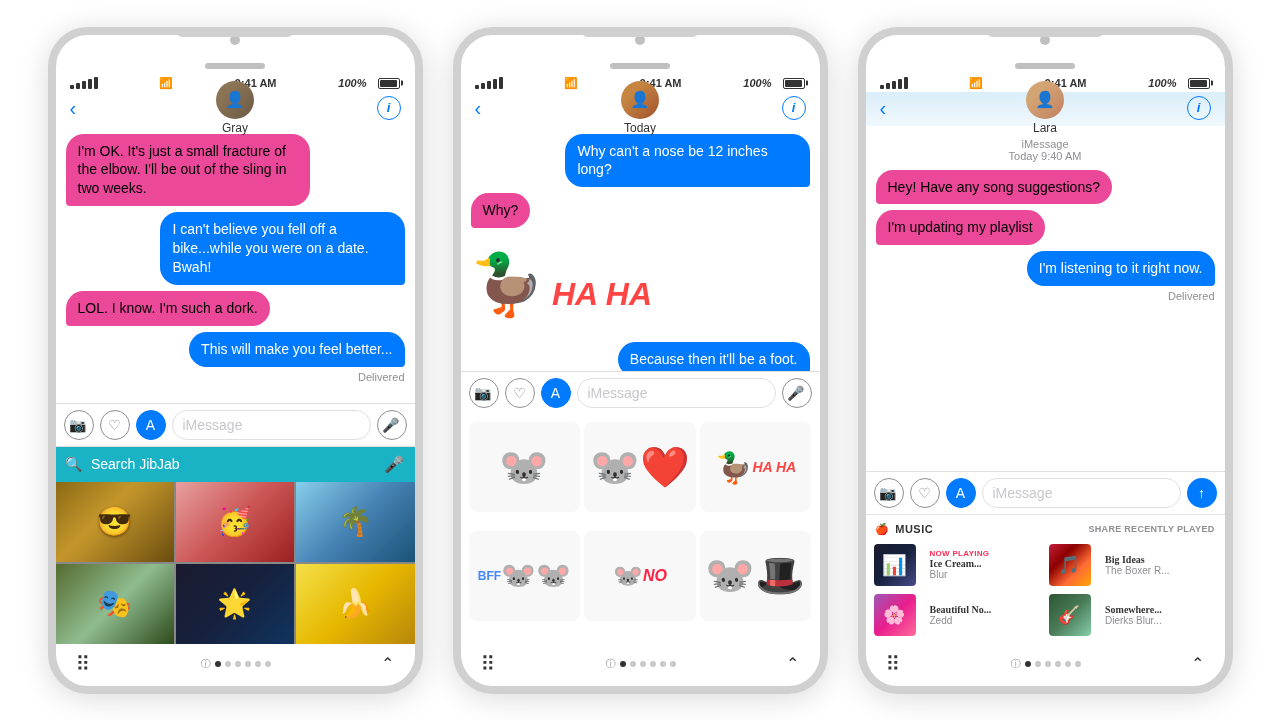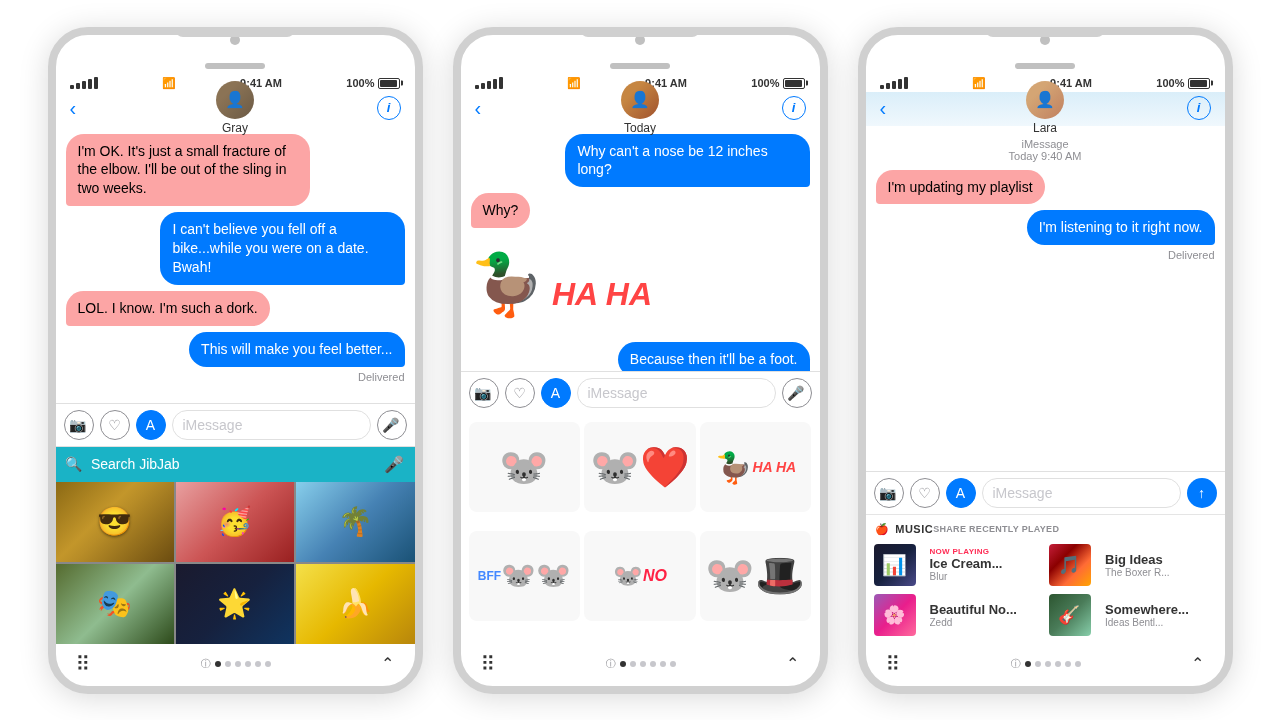--- a/index.html
+++ b/index.html
@@ -84,21 +84,22 @@
       border-radius: 1px;
     }
     .signal span:nth-child(1) { height: 4px; }
     .signal span:nth-child(2) { height: 6px; }
     .signal span:nth-child(3) { height: 8px; }
     .signal span:nth-child(4) { height: 10px; }
     .signal span:nth-child(5) { height: 12px; }
     .status-right {
       display: flex;
       align-items: center;
-      gap: 4px;
+      gap: 12px;
+      font-style: italic;
     }
     .battery-icon {
       width: 22px;
       height: 11px;
       border: 1.5px solid #333;
       border-radius: 2px;
       position: relative;
       display: flex;
       align-items: center;
       padding: 1px;
@@ -203,21 +204,21 @@
       gap: 6px;
     }
     .msg-bubble {
       max-width: 72%;
       padding: 8px 12px;
       border-radius: 18px;
       font-size: 14px;
       line-height: 1.35;
     }
     .msg-received {
-      background: #fca5a5;
+      background: #ec4899;
       color: #000;
       align-self: flex-start;
       border-bottom-left-radius: 4px;
     }
     .msg-sent {
       background: #007aff;
       color: #fff;
       align-self: flex-end;
       border-bottom-right-radius: 4px;
     }
@@ -369,20 +370,21 @@
     }
 
     
     .music-panel {
       background: #fff;
       border-top: 1px solid #e5e5e5;
       flex-shrink: 0;
     }
     .music-header {
       display: flex;
+      justify-content: space-between;
       align-items: center;
       padding: 8px 10px 4px;
     }
     .music-title {
       font-size: 11px;
       font-weight: 700;
       color: #333;
       letter-spacing: 0.5px;
     }
     .music-title .apple-logo {
@@ -422,26 +424,27 @@
     .art-4 { background: linear-gradient(135deg, #2c5530, #4a7c59, #87ceaa); }
     .music-info { flex: 1; overflow: hidden; margin-left: 8px; }
     .music-now-playing {
       font-size: 8px;
       color: #ff2d55;
       font-weight: 700;
       text-transform: uppercase;
       letter-spacing: 0.3px;
     }
     .music-song {
-      font-size: 13px;
+      font-size: 10px;
       font-weight: 600;
       color: #333;
       white-space: nowrap;
       overflow: hidden;
       text-overflow: ellipsis;
+      font-family: Liberation Serif, serif;
     }
     .music-artist {
       font-size: 10px;
       color: #8e8e93;
       white-space: nowrap;
       overflow: hidden;
       text-overflow: ellipsis;
     }
 
     .imessage-label {
@@ -694,20 +697,21 @@
     </div>
     <div class="nav-center">
       <div class="contact-avatar avatar-lara">👤</div>
       <span class="contact-name">Lara</span>
     </div>
     <div class="nav-info">i</div>
   </div>
 
   <div class="messages-area" style="flex:1;overflow:hidden;">
     <div class="imessage-label">iMessage<br>Today 9:40 AM</div>
+    <div class="msg-bubble msg-received">Hey! Have any song suggestions?</div>
     <div class="msg-bubble msg-received">I'm updating my playlist</div>
     <div class="msg-bubble msg-sent">I'm listening to it right now.</div>
     <div class="msg-delivered">Delivered</div>
   </div>
 
   <div class="input-bar">
     <div class="input-icon">📷</div>
     <div class="input-icon">♡</div>
     <div class="input-icon blue-circle">A</div>
     <div class="input-field">
@@ -759,21 +763,21 @@
         </div>
       </div>
 
       <div class="music-item">
         <div class="music-art art-4">
           <span style="color:#fff;font-size:18px;">🎸</span>
         </div>
         <div class="music-info">
           <div class="music-now-playing"></div>
           <div class="music-song">Somewhere...</div>
-          <div class="music-artist">Ideas Bentl...</div>
+          <div class="music-artist">Dierks Blur...</div>
         </div>
       </div>
     </div>
   </div>
 
   <div class="bottom-toolbar">
     <span class="grid-icon">⠿</span>
     <div class="bottom-dots">
       <span style="font-size:10px;color:#8e8e93;">ⓘ</span>
       <div class="dot active"></div>

